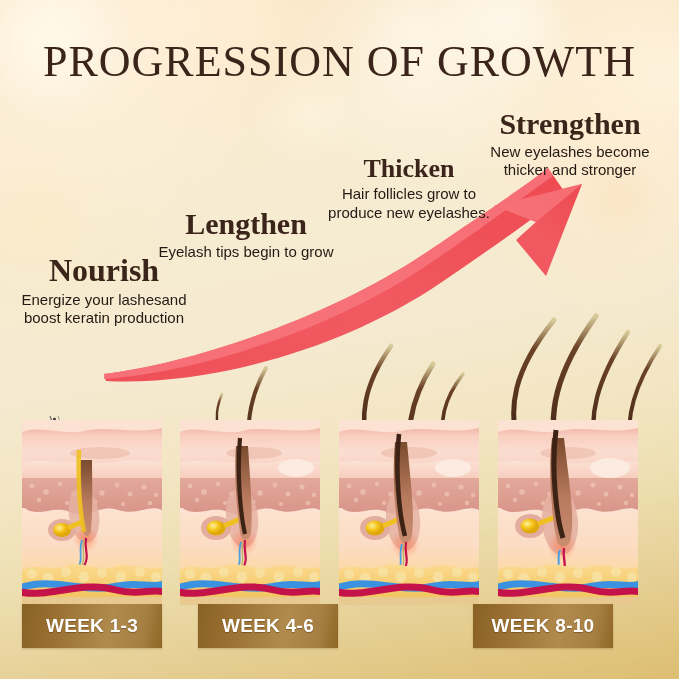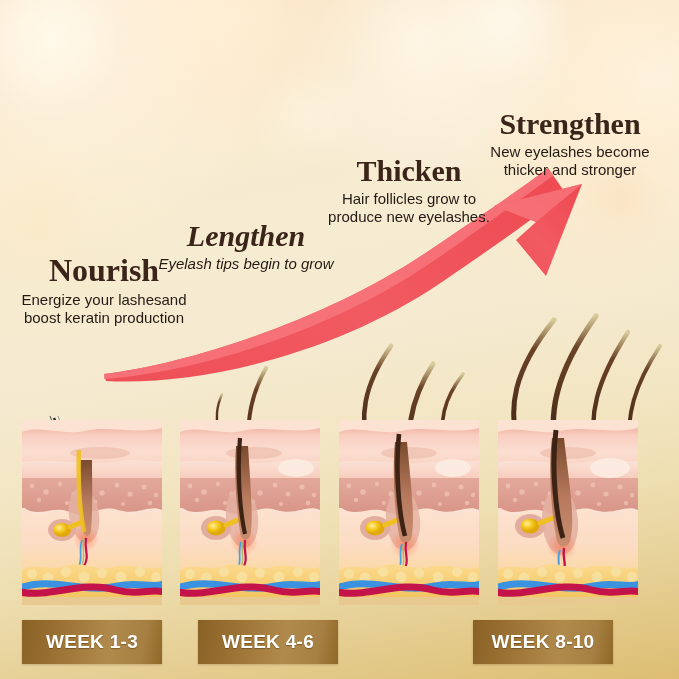--- a/index.html
+++ b/index.html
@@ -43,43 +43,42 @@
   .stage-head{
     font-family:"Liberation Serif", serif;
     font-weight:bold;color:#3b2419;line-height:1.05;white-space:nowrap;
   }
   .stage-body{
     font-family:"Liberation Sans", sans-serif;
     font-size:15px;color:#231a14;line-height:1.24;margin-top:3px;
   }
   #blk0{left:6px;top:254px;width:196px;}
   #blk0 .stage-head{font-size:32px;}
-  #blk1{left:148px;top:220px;width:196px;font-style:italic;}
+  #blk1{left:148px;top:208px;width:196px;}
   #blk1 .stage-head{font-size:30px;}
   #blk2{left:316px;top:155px;width:186px;}
-  #blk2 .stage-head{font-size:30px;}
+  #blk2 .stage-head{font-size:26px;}
   #blk3{left:468px;top:108px;width:204px;}
   #blk3 .stage-head{font-size:30px;}
 
   
   #arrow{position:absolute;left:0;top:0;width:679px;height:679px;pointer-events:none;}
 
   
   .panel{position:absolute;top:420px;width:140px;height:185px;overflow:visible;}
   .skin{position:absolute;left:0;top:0;width:140px;height:185px;overflow:hidden;}
   .hairs{position:absolute;left:-22px;top:-130px;width:190px;height:330px;overflow:visible;}
   #p0{left:22px;} #p1{left:180px;} #p2{left:339px;} #p3{left:498px;}
 
   
   .week{
     position:absolute;top:604px;width:140px;height:44px;
     background:linear-gradient(100deg,#8a6125 0%,#9c7334 28%,#b08a4c 62%,#a67f42 85%,#8f6827 100%);
     display:flex;align-items:center;justify-content:center;
     box-shadow:0 1px 2px rgba(90,60,20,.25);
-    margin-top:16px;
   }
   .week span{
     color:#ffffff;font-weight:bold;font-size:19px;letter-spacing:.3px;
     font-family:"Liberation Sans", sans-serif;
     text-shadow:0 1px 1px rgba(70,45,12,.45);white-space:nowrap;
   }
   #w0{left:22px;} #w1{left:198px;} #w2{left:339px;} #w3{left:473px;}
 </style>
 </head>
 <body>
@@ -87,20 +86,21 @@
 <div id="stage">
 
   <div class="bokeh" style="left:-30px;top:-40px;width:160px;height:160px;background:radial-gradient(circle,rgba(255,250,235,.85),rgba(255,250,235,0) 70%);"></div>
   <div class="bokeh" style="left:150px;top:-60px;width:180px;height:150px;background:radial-gradient(circle,rgba(255,238,210,.8),rgba(255,238,210,0) 70%);"></div>
   <div class="bokeh" style="left:430px;top:-50px;width:150px;height:140px;background:radial-gradient(circle,rgba(255,250,238,.8),rgba(255,250,238,0) 70%);"></div>
   <div class="bokeh" style="left:600px;top:20px;width:120px;height:120px;background:radial-gradient(circle,rgba(255,242,220,.9),rgba(255,242,220,0) 68%);"></div>
   <div class="bokeh" style="left:572px;top:150px;width:96px;height:96px;background:radial-gradient(circle,rgba(250,228,194,.75),rgba(250,228,194,0) 70%);"></div>
   <div class="bokeh" style="left:-20px;top:160px;width:120px;height:120px;background:radial-gradient(circle,rgba(250,234,200,.7),rgba(250,234,200,0) 70%);"></div>
   <div class="bokeh" style="left:250px;top:60px;width:110px;height:110px;background:radial-gradient(circle,rgba(255,246,226,.55),rgba(255,246,226,0) 70%);"></div>
 
+  <div id="title">PROGRESSION OF GROWTH</div>
 
   <svg id="arrow" viewBox="0 0 679 679">
     <defs>
       <linearGradient id="agrad" x1="0" y1="1" x2="1" y2="0">
         <stop offset="0%" stop-color="#ef4f57"></stop>
         <stop offset="45%" stop-color="#f15a61"></stop>
         <stop offset="100%" stop-color="#ee4950"></stop>
       </linearGradient>
     </defs>
 

